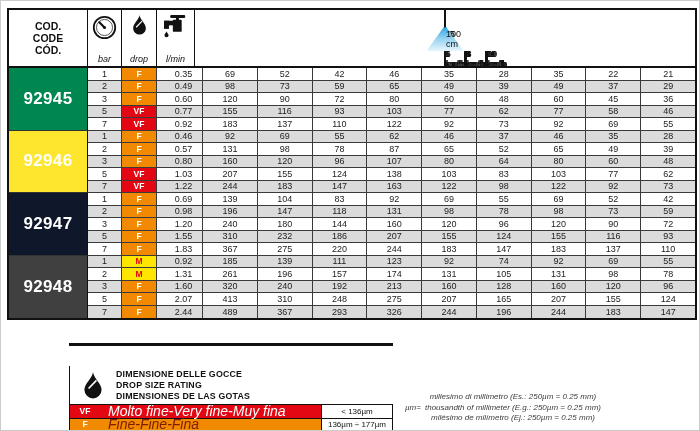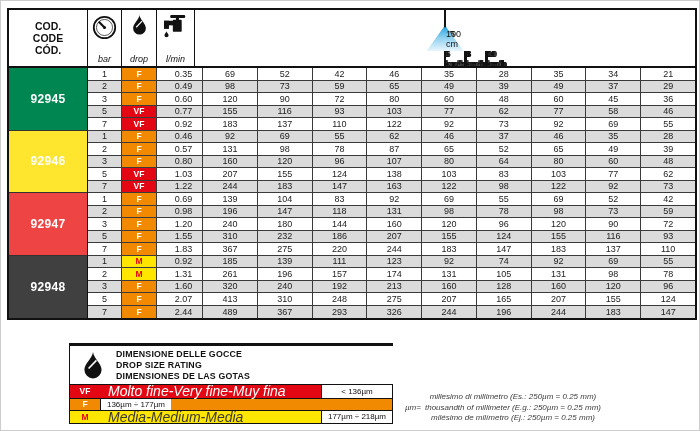--- a/index.html
+++ b/index.html
@@ -27,33 +27,33 @@
     background:linear-gradient(to bottom, #2ba7e0 0%, #8fd0ef 45%, #e8f6fd 100%);
     clip-path:polygon(50% 0, 2% 100%, 98% 100%); }
   .cone.c1 { left:calc(27% - 18px); } .cone.c2 { left:calc(73% - 18px); }
   .cmlabel { position:absolute; top:19px; width:100%; text-align:center; font-size:9px; }
   .speeds { position:absolute; left:0; right:0; bottom:0; height:15px; display:flex; }
   .speed { flex:1; display:flex; align-items:center; justify-content:center; font-weight:bold; font-size:8.5px; }
   .speed + .speed { border-left:1px solid #111; }
   
   .group { display:flex; }
   .gcode { width:79px; display:flex; align-items:center; justify-content:center; color:#fff; font-weight:bold;
-    font-size:12px; letter-spacing:.3px; border-right:1px solid #111; border-bottom:1px solid #333; box-sizing:border-box; }
+    font-size:17px; letter-spacing:.3px; border-right:1px solid #111; border-bottom:1px solid #333; box-sizing:border-box; }
   .group:last-child .gcode { border-bottom:none; }
   .grows { flex:1; }
   .row { display:flex; height:12.5px; box-sizing:border-box; border-bottom:1px solid #3a3a3a; background:#fff; }
   .group:last-child .row:last-child { border-bottom:none; }
   .row.alt { background:#dbdbdb; }
   .c { border-right:1px solid #3a3a3a; box-sizing:border-box; display:flex; align-items:center; justify-content:center;
     font-size:9px; color:#1c1c1c; }
   .c-bar { width:34px; } .c-drop { width:35px; font-weight:bold; font-size:8.5px; } .c-lmin { width:38px;margin-left:8px; }
   .c-val { flex:1; } .row .c:last-child { border-right:none; }
   
   .legend { position:absolute; left:68px; top:342px; width:324px; border-top:3px solid #111; }
-  .lhead { display:flex; align-items:center; height:38px; border-left:1px solid #111; box-sizing:border-box; }
+  .lhead { display:flex; align-items:center; height:38px; border-left:1px solid #111; box-sizing:border-box;margin-top:20px; }
   .ldrop { width:46px; display:flex; justify-content:center; }
   .ltitles { font-weight:bold; font-size:8.8px; line-height:11px; letter-spacing:.2px; }
   .lrows { border:1px solid #111; }
   .lrow { display:flex; height:12.5px; box-sizing:border-box; }
   .lrow + .lrow { border-top:1px solid #111; }
   .lcode { width:30px; display:flex; align-items:center; justify-content:center; font-weight:bold; font-size:8.5px; }
   .ldesc { flex:1; display:flex; align-items:center; padding-left:8px; font-style:italic; font-size:14px; }
   .lrange { width:70px; background:#fff; border-left:1px solid #111; display:flex; align-items:center; justify-content:center; font-size:8px; color:#111; }
   
   .umnote { position:absolute; left:404px; top:391px; display:flex; align-items:center; gap:4px;
@@ -155,21 +155,21 @@
               <div class="c c-bar">1</div>
               <div class="c c-drop" style="background: rgb(241, 138, 0); color: rgb(255, 255, 255);">F</div>
               <div class="c c-lmin">0.35</div>
               <div class="c c-val">69</div>
               <div class="c c-val">52</div>
               <div class="c c-val">42</div>
               <div class="c c-val">46</div>
               <div class="c c-val">35</div>
               <div class="c c-val">28</div>
               <div class="c c-val">35</div>
-              <div class="c c-val">34</div>
+              <div class="c c-val">22</div>
               <div class="c c-val">21</div>
             </div>
             <div class="row alt">
               <div class="c c-bar">2</div>
               <div class="c c-drop" style="background: rgb(241, 138, 0); color: rgb(255, 255, 255);">F</div>
               <div class="c c-lmin">0.49</div>
               <div class="c c-val">98</div>
               <div class="c c-val">73</div>
               <div class="c c-val">59</div>
               <div class="c c-val">65</div>
@@ -292,21 +292,21 @@
               <div class="c c-val">163</div>
               <div class="c c-val">122</div>
               <div class="c c-val">98</div>
               <div class="c c-val">122</div>
               <div class="c c-val">92</div>
               <div class="c c-val">73</div>
             </div>
           </div>
         </div>
         <div class="group">
-          <div class="gcode" style="background: #ef4444;">92947</div>
+          <div class="gcode" style="background: #0f172a;">92947</div>
           <div class="grows">
             <div class="row">
               <div class="c c-bar">1</div>
               <div class="c c-drop" style="background: rgb(241, 138, 0); color: rgb(255, 255, 255);">F</div>
               <div class="c c-lmin">0.69</div>
               <div class="c c-val">139</div>
               <div class="c c-val">104</div>
               <div class="c c-val">83</div>
               <div class="c c-val">92</div>
               <div class="c c-val">69</div>
@@ -466,20 +466,21 @@
       </div>
     </div>
     <div class="lrows" id="legend-rows">
         <div class="lrow" style="background: rgb(227, 6, 19);">
           <div class="lcode" style="color: rgb(255, 255, 255);">VF</div>
           <div class="ldesc" style="color: rgb(255, 255, 255);">Molto fine-Very fine-Muy fina</div>
           <div class="lrange">&lt; 136µm</div>
         </div>
         <div class="lrow" style="background: rgb(241, 138, 0);">
           <div class="lcode" style="color: rgb(255, 255, 255);">F</div>
+          <div class="ldesc" style="color: rgb(123, 29, 0);">Fine-Fine-Fina</div>
           <div class="lrange">136µm ÷ 177µm</div>
         </div>
         <div class="lrow" style="background: rgb(255, 230, 0);">
           <div class="lcode" style="color: rgb(227, 6, 19);">M</div>
           <div class="ldesc" style="color: rgb(58, 58, 58);">Media-Medium-Media</div>
           <div class="lrange">177µm ÷ 218µm</div>
         </div>
       </div>
   </div>
 

